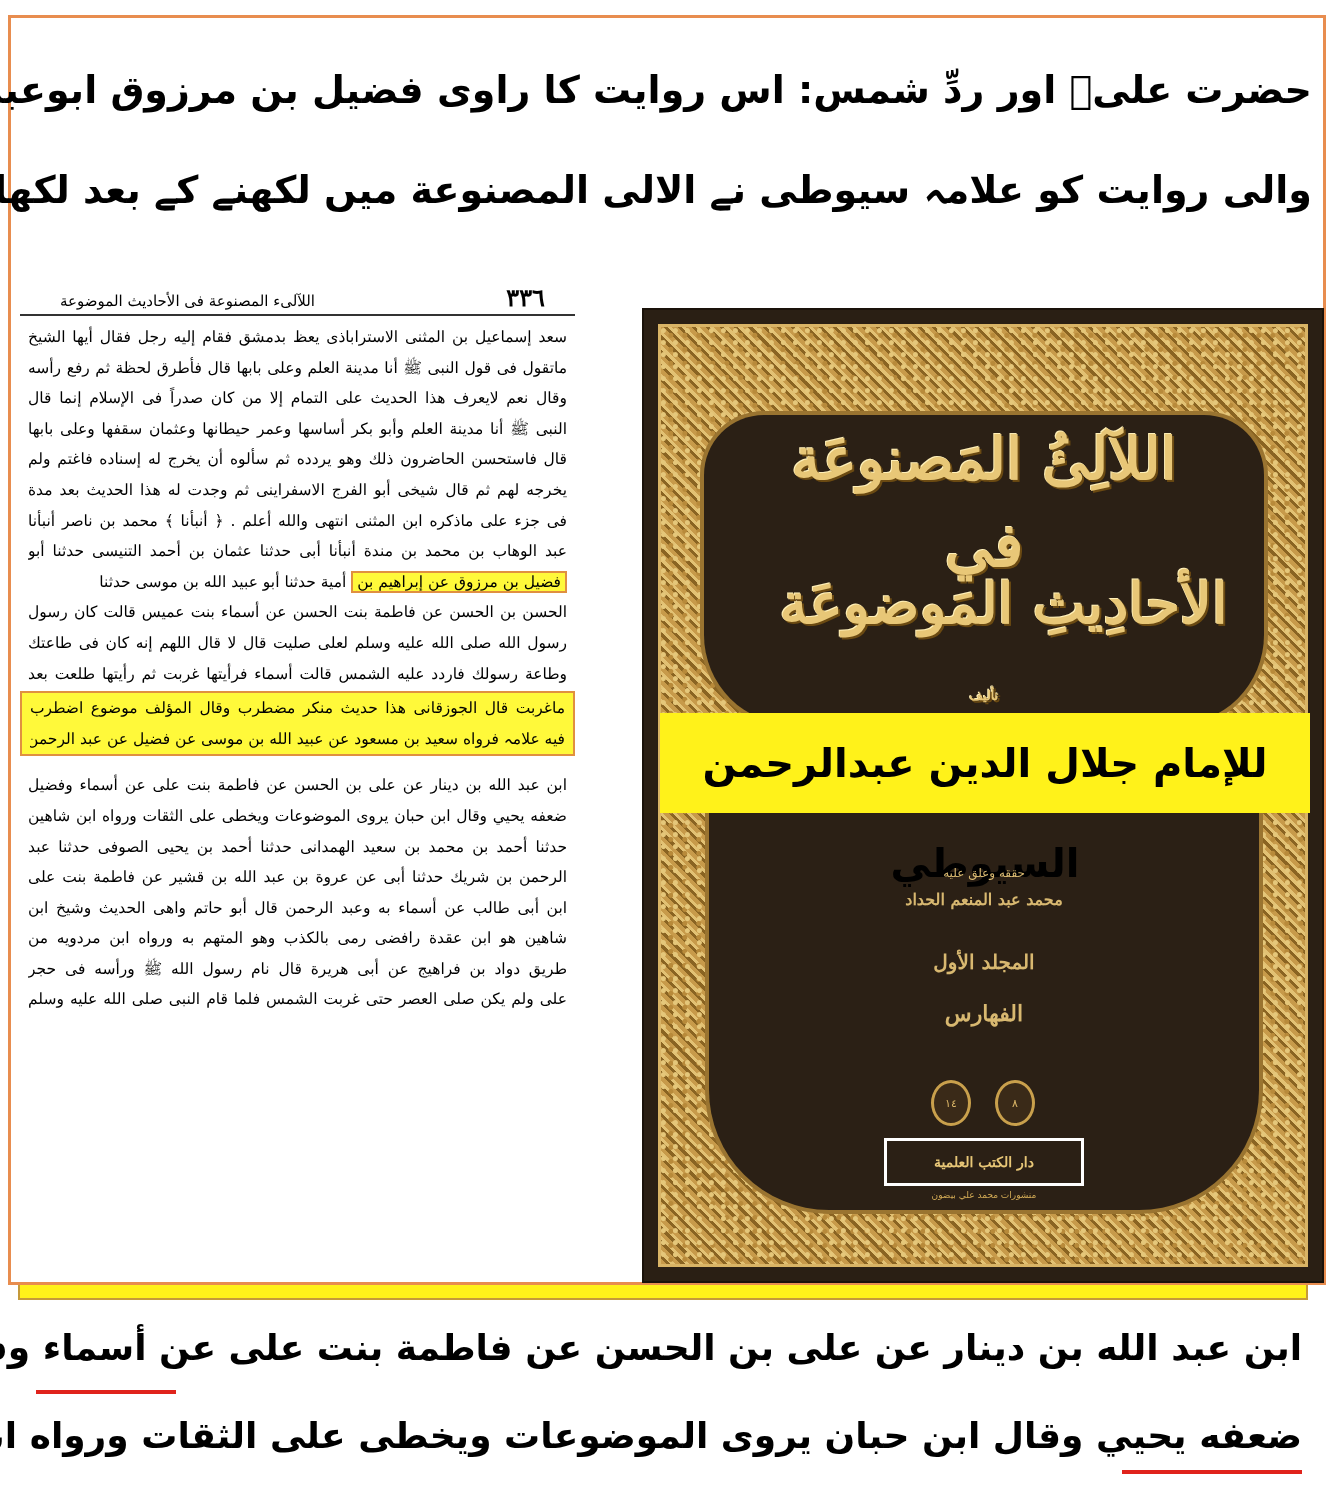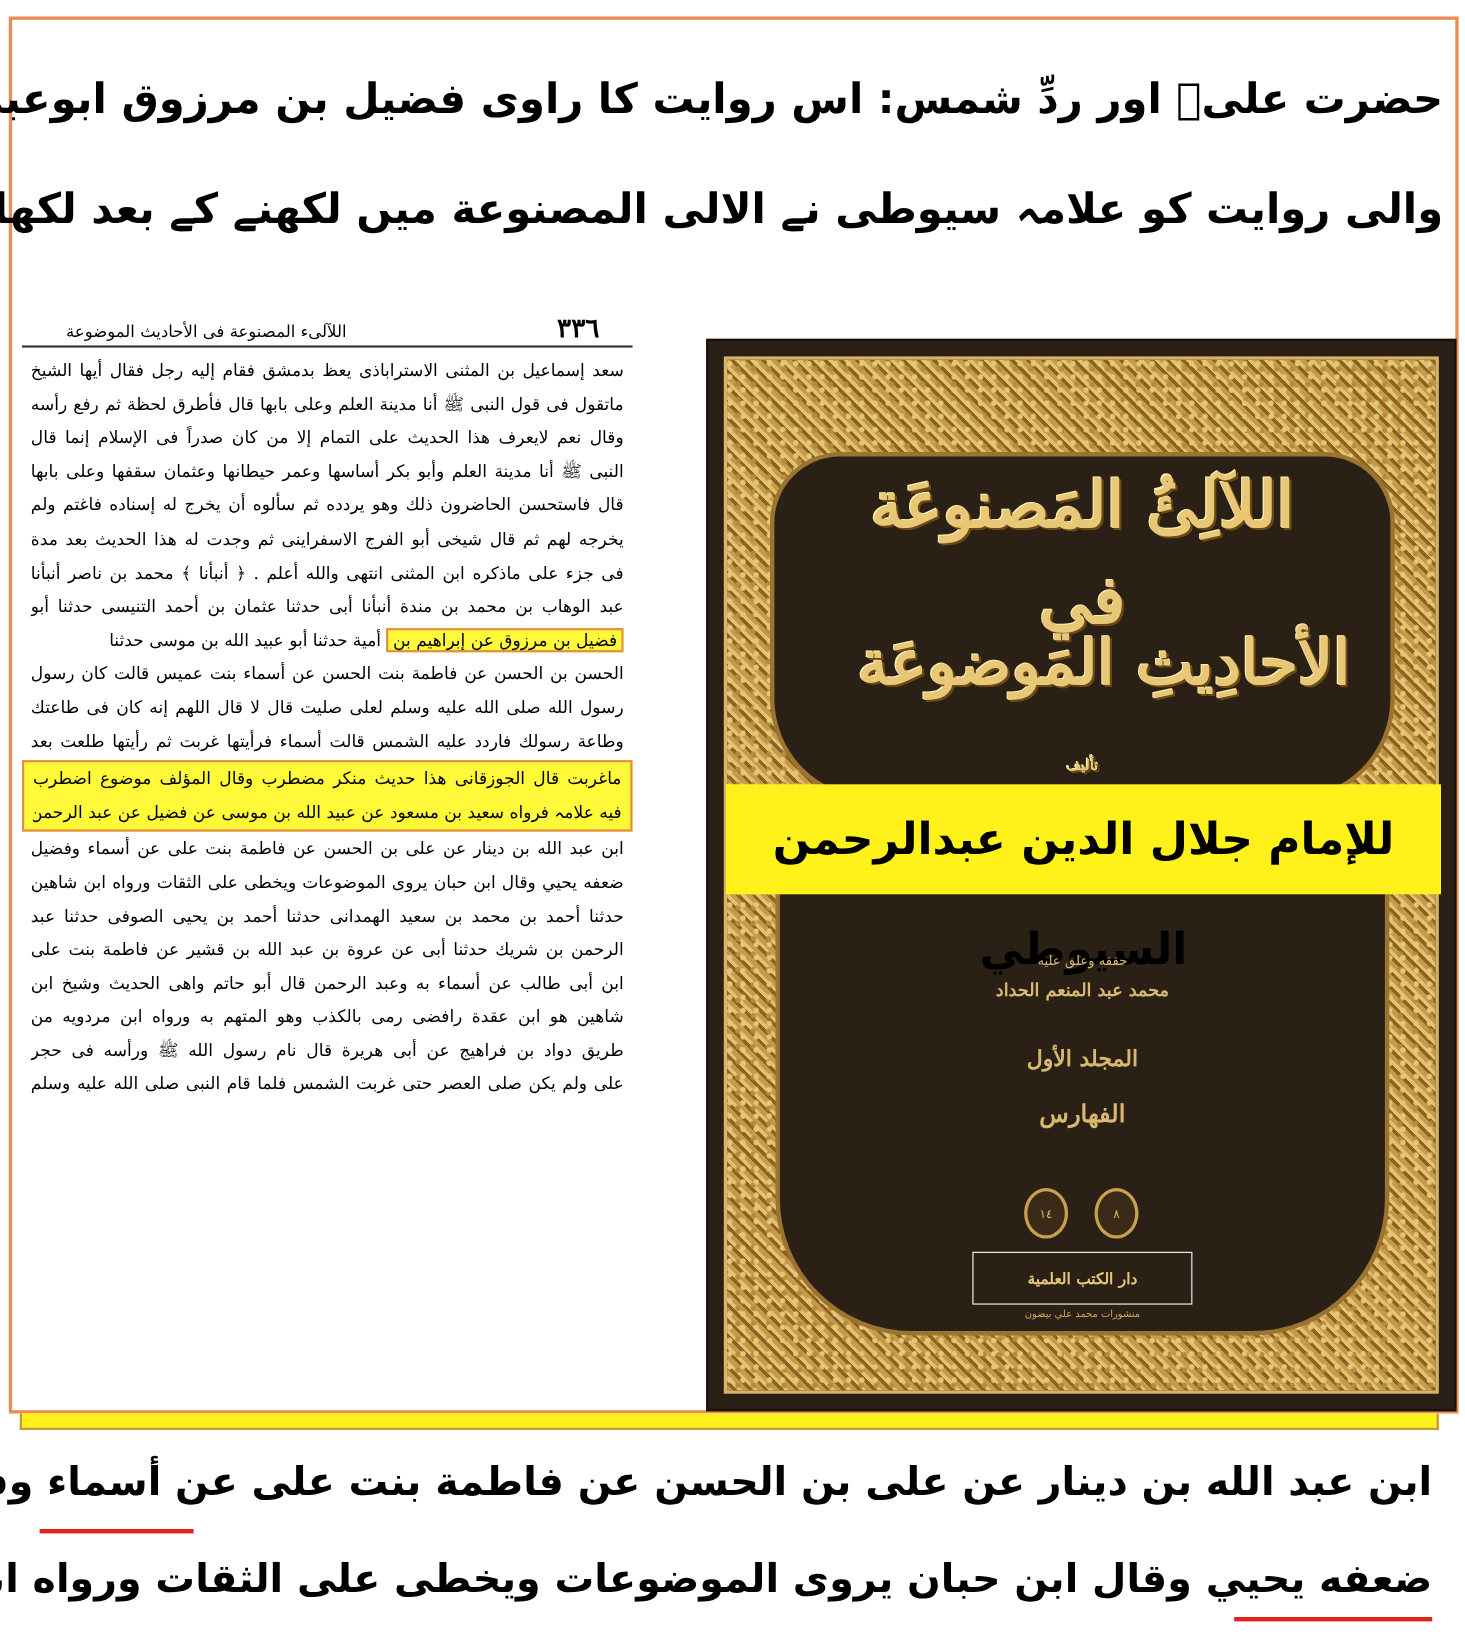--- a/index.html
+++ b/index.html
@@ -28,21 +28,21 @@
   .page-title { font-size: 15px; }
   .page-body {
     font-family: "DejaVu Serif", serif; font-size: 15.5px; line-height: 30.6px;
     text-align: justify; text-align-last: justify; padding: 6px 8px 0 8px;
   }
   .page-body .pl { display: block; white-space: nowrap; overflow: hidden; position: relative; }
   .hl-inline {
     background: #fff93a; border: 2px solid #e09040; padding: 0 4px;
   }
   .hl-block {
-    background: #fff93a; border: 2px solid #e09040; margin: 2px -8px 0 -8px; padding: 0 8px;
+    background: #fff93a; border: 2px solid #e09040; margin: 2px -8px 14px -8px; padding: 0 8px;
   }
 
   .cover {
     position: absolute; left: 598px; top: 308px; width: 682px; height: 975px;
     background: #2a1f14; border: 2px solid #1a120a; overflow: hidden; margin-left: 44px;
   }
   .cover .gold-frame {
     position: absolute; left: 14px; top: 14px; right: 14px; bottom: 14px;
     background:
       radial-gradient(circle at 20% 30%, #e5c77a 0 2px, transparent 3px),
@@ -86,21 +86,21 @@
   .cover .s4 { top: 690px; font-size: 22px; font-weight: bold; }
   .cover .medallions {
     position: absolute; left: 0; width: 100%; top: 770px; display: flex; justify-content: center; gap: 24px;
   }
   .cover .medal {
     width: 40px; height: 46px; border-radius: 50%; border: 3px solid #c9a04c; background: #3a2a18;
     color: #d9b466; font-size: 11px; display: flex; align-items: center; justify-content: center;
   }
   .cover .publisher {
     position: absolute; left: 240px; top: 828px; width: 200px; height: 48px;
-    border: 1px solid #ffffff; background: #2b2015; color: #e8c777;
+    border: 3px solid #ffffff; background: #2b2015; color: #e8c777;
     font-family: "DejaVu Serif", serif; font-size: 14px; font-weight: bold;
     display: flex; align-items: center; justify-content: center; direction: rtl;
   }
   .cover .pub-sub {
     position: absolute; left: 240px; top: 880px; width: 200px; text-align: center;
     color: #d2aa55; font-size: 9px; direction: rtl;
   }
 
   .yellow-bar {
     position: absolute; left: 18px; top: 1285px; width: 1290px; height: 15px;

